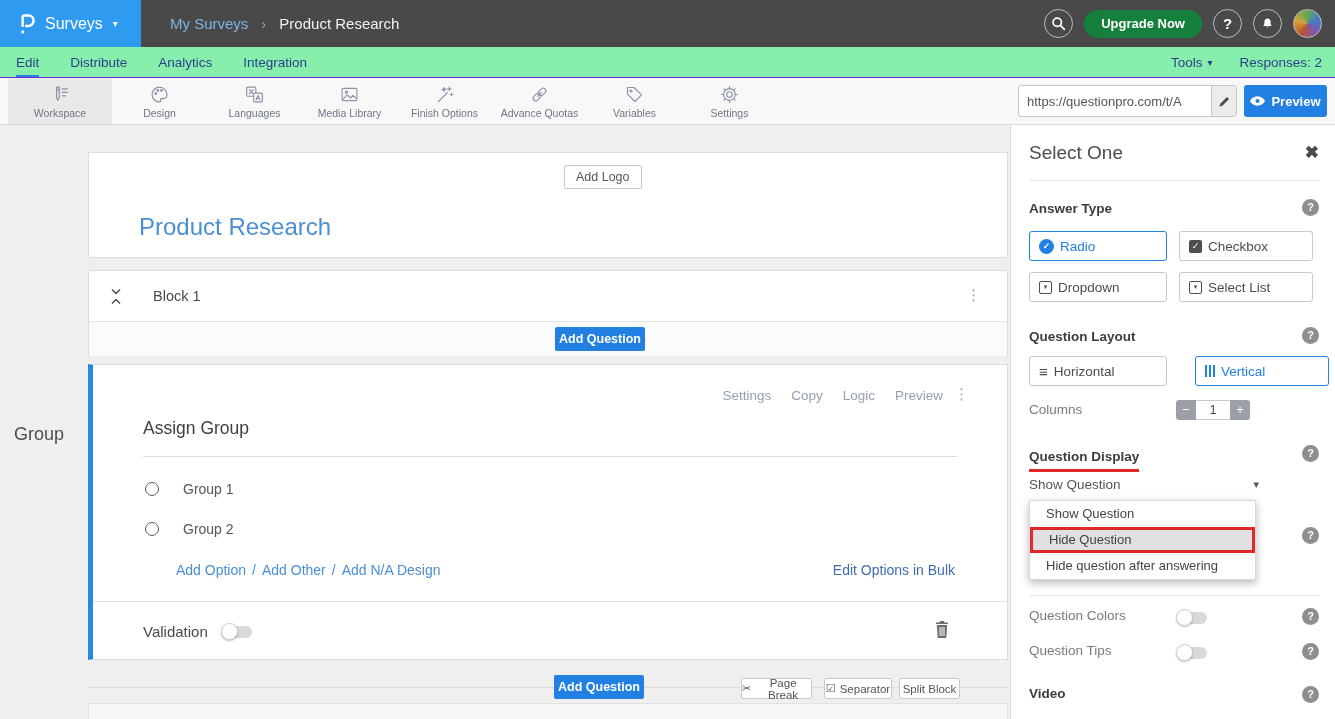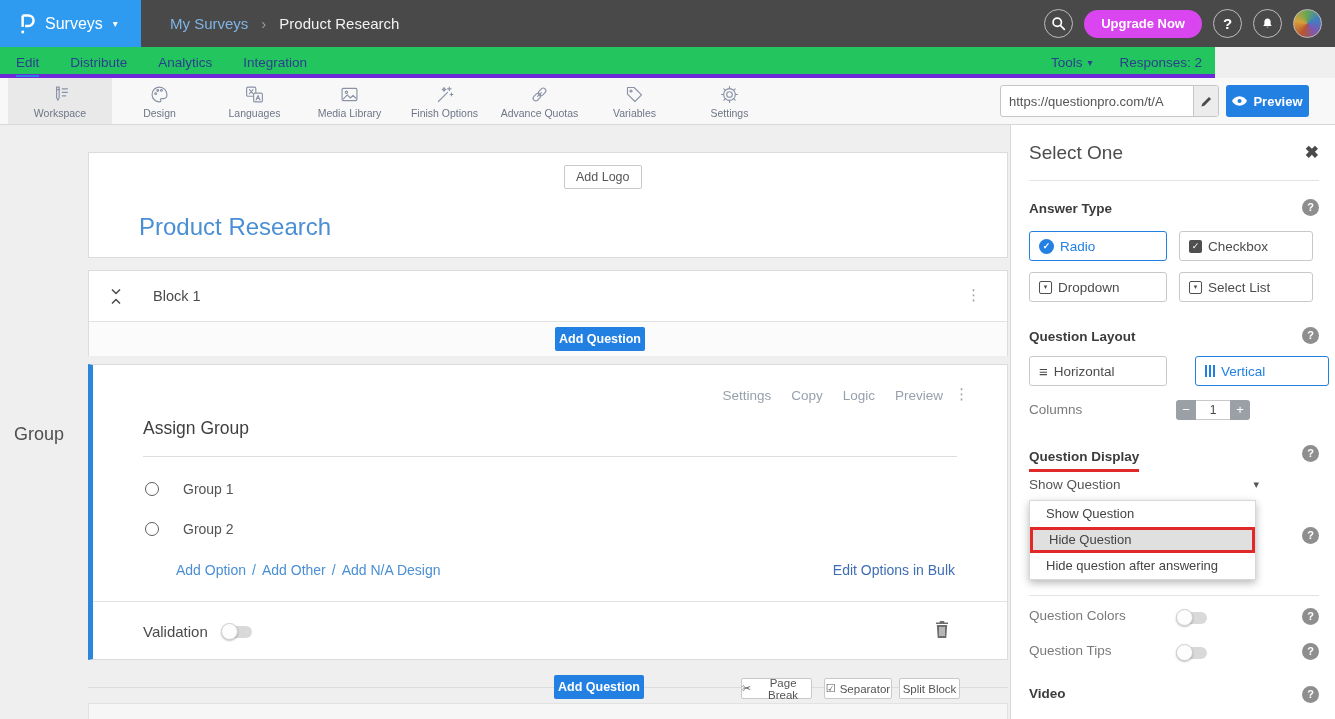--- a/index.html
+++ b/index.html
@@ -10,42 +10,42 @@
   #topbar{position:absolute;left:0;top:0;width:1335px;height:47px;background:#494949;}
   #brand{position:absolute;left:0;top:0;width:141px;height:47px;background:#2e9bf0;display:flex;align-items:center;padding-left:16px;gap:10px;cursor:pointer;}
   #brand .bname{font-size:16px;color:#fff;}
   .caret{font-size:10px;color:inherit;}
   #breadcrumb{position:absolute;left:170px;top:0;height:47px;display:flex;align-items:center;gap:13px;}
   #bc-parent{color:#7fb4e4;font-size:15px;cursor:pointer;}
   #bc-sep{color:#9d9d9d;font-size:15px;}
   #bc-current{color:#f2f2f2;font-size:15px;}
   #topbar-right{position:absolute;right:13px;top:9px;display:flex;align-items:center;gap:11px;}
   .tcircle{width:29px;height:29px;border-radius:50%;border:1px solid #bdbdbd;display:flex;align-items:center;justify-content:center;cursor:pointer;background:transparent;}
-  #upgrade-btn{height:28px;padding:4px 17px;border-radius:14px;background:#d946ef;color:#fff;font-size:13px;font-weight:bold;display:flex;align-items:center;border:none;cursor:pointer;}
+  #upgrade-btn{height:28px;padding:4px 17px;border-radius:14px;background:#15803d;color:#fff;font-size:13px;font-weight:bold;display:flex;align-items:center;border:none;cursor:pointer;}
   #help-top-glyph{color:#fff;font-size:15px;font-weight:bold;}
   #avatar{width:29px;height:29px;border-radius:50%;border:1px solid #bdbdbd;background:conic-gradient(from 210deg,#b7542f,#d8a13c,#67a74f,#3f7fc1,#7e57b0,#b7542f);cursor:pointer;}
 
   
-  #navbar{position:absolute;left:0;top:47px;width:1215px;height:31px;background:#22c55e;border-bottom:4px solid #6d28d9;}
+  #navbar{position:absolute;left:0;top:47px;width:1335px;height:31px;background:#86efac;border-bottom:1px solid #6d28d9;}
   #nav-tabs{position:absolute;left:16px;top:0;height:30px;display:flex;gap:31px;align-items:center;}
   .ntab{font-size:13.5px;color:#2c3f8e;cursor:pointer;height:30px;display:flex;align-items:center;}
   .ntab.active{border-bottom:2px solid #2a7de1;padding-top:2px;}
   #nav-right{position:absolute;right:13px;top:0;height:30px;display:flex;gap:27px;align-items:center;}
   #tools{font-size:13.5px;color:#2c3f8e;cursor:pointer;display:flex;align-items:center;gap:5px;}
   #responses{font-size:13.5px;color:#2c3f8e;}
 
   
   #toolbar{position:absolute;left:0;top:78px;width:1335px;height:47px;background:#f8f8f8;border-bottom:1px solid #d8d8d8;}
   #ttabs{position:absolute;left:8px;top:0;height:46px;display:flex;}
   .ttab{width:95px;height:46px;display:flex;flex-direction:column;align-items:center;justify-content:center;gap:2px;cursor:pointer;}
   .ttab.active{background:#e9e9e9;width:104px;}
   .ticon{height:21px;display:flex;align-items:center;}
   .ticon svg{stroke:#8a92a6;fill:none;stroke-width:1.3;stroke-linecap:round;stroke-linejoin:round;}
   .tlabel{font-size:10.5px;color:#6e7686;}
-  #url-group{position:absolute;right:26px;top:7px;display:flex;gap:7px;}
+  #url-group{position:absolute;right:8px;top:7px;display:flex;gap:7px;}
   #url-box{width:219px;height:32px;background:#fff;border:1px solid #c6c6c6;border-radius:3px;display:flex;overflow:hidden;}
   #url-input{flex:1;border:none;outline:none;font-size:13px;color:#555;padding:0 8px;background:transparent;font-family:"Liberation Sans",sans-serif;}
   #url-edit{width:31px;background:#ececec;border-left:1px solid #c6c6c6;display:flex;align-items:center;justify-content:center;cursor:pointer;}
   #preview-btn{width:83px;height:32px;background:#2380e3;border:none;border-radius:3px;color:#fff;font-size:13px;font-weight:bold;display:flex;align-items:center;justify-content:center;gap:6px;cursor:pointer;}
 
   
   #canvas{position:absolute;left:0;top:125px;width:1335px;height:594px;}
   .card{background:#fff;border:1px solid #dcdcdc;position:absolute;}
   #survey-card{left:88px;top:27px;width:920px;height:106px;}
   #add-logo-btn{position:absolute;left:475px;top:12px;height:24px;padding:0 11px;background:#fff;border:1px solid #c9c9c9;border-radius:2px;font-size:12.5px;color:#555;cursor:pointer;}

